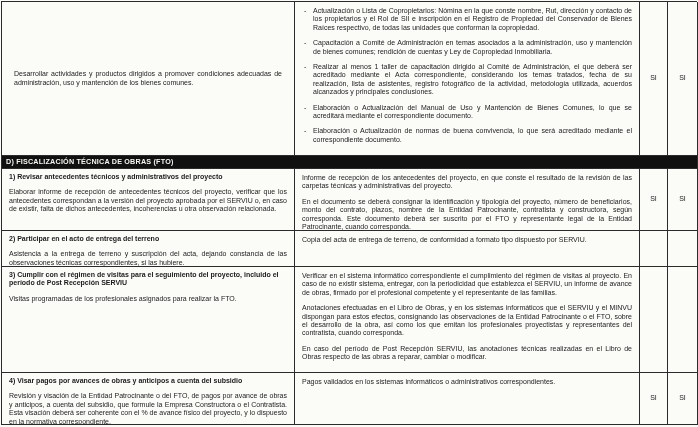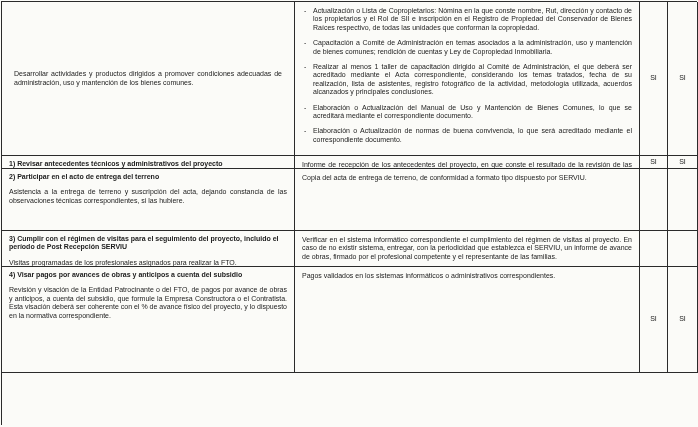--- a/index.html
+++ b/index.html
@@ -86,20 +86,21 @@
     <div class="cell docs-cell">
       <div class="bullet">Actualización o Lista de Copropietarios: Nómina en la que conste nombre, Rut, dirección y contacto de los propietarios y el Rol de SII e inscripción en el Registro de Propiedad del Conservador de Bienes Raíces respectivo, de todas las unidades que conforman la copropiedad.</div>
       <div class="bullet">Capacitación a Comité de Administración en temas asociados a la administración, uso y mantención de bienes comunes; rendición de cuentas y Ley de Copropiedad Inmobiliaria.</div>
       <div class="bullet">Realizar al menos 1 taller de capacitación dirigido al Comité de Administración, el que deberá ser acreditado mediante el Acta correspondiente, considerando los temas tratados, fecha de su realización, lista de asistentes, registro fotográfico de la actividad, metodología utilizada, acuerdos alcanzados y principales conclusiones.</div>
       <div class="bullet">Elaboración o Actualización del Manual de Uso y Mantención de Bienes Comunes, lo que se acreditará mediante el correspondiente documento.</div>
       <div class="bullet">Elaboración o Actualización de normas de buena convivencia, lo que será acreditado mediante el correspondiente documento.</div>
     </div>
     <div class="cell si-cell">SI</div>
     <div class="cell si-cell">SI</div>
 
+    <div class="cell section-cell">D) FISCALIZACIÓN TÉCNICA DE OBRAS (FTO)</div>
 
     <div class="cell desc-cell">
       <div class="row-title">1) Revisar antecedentes técnicos y administrativos del proyecto</div>
       <div class="row-body">Elaborar informe de recepción de antecedentes técnicos del proyecto, verificar que los antecedentes correspondan a la versión del proyecto aprobada por el SERVIU o, en caso de existir, falta de dichos antecedentes, incoherencias u otra observación relacionada.</div>
     </div>
     <div class="cell docs-cell">
       <div class="doc-para">Informe de recepción de los antecedentes del proyecto, en que conste el resultado de la revisión de las carpetas técnicas y administrativas del proyecto.</div>
       <div class="doc-para">En el documento se deberá consignar la identificación y tipología del proyecto, número de beneficiarios, monto del contrato, plazos, nombre de la Entidad Patrocinante, contratista y constructora, según corresponda. Este documento deberá ser suscrito por el FTO y representante legal de la Entidad Patrocinante, cuando corresponda.</div>
     </div>
     <div class="cell si-cell">SI</div>

